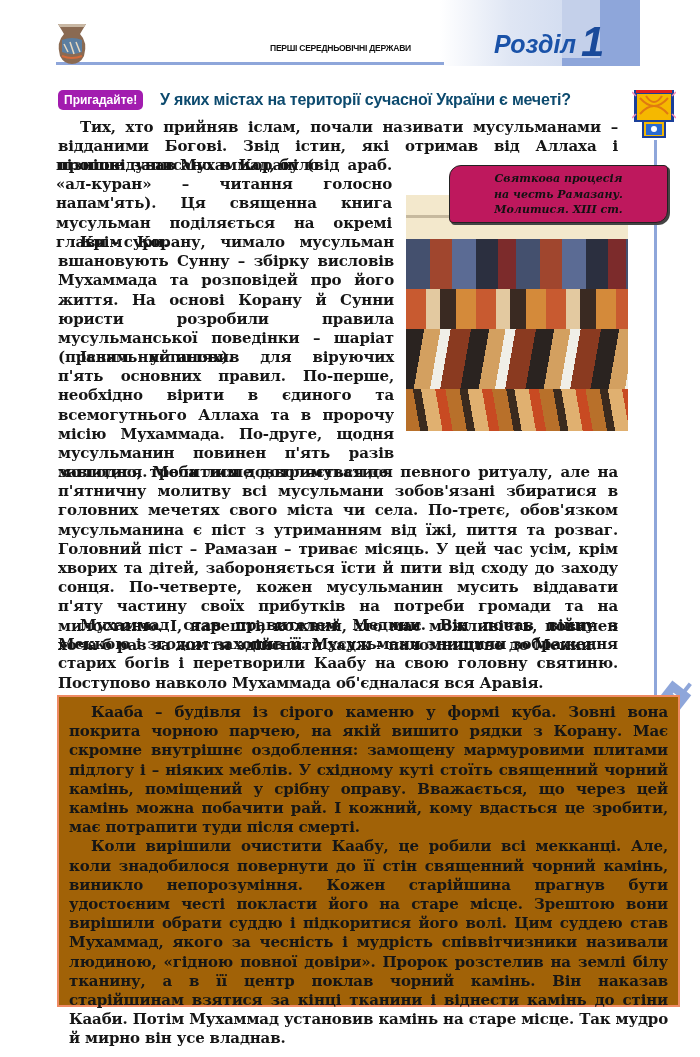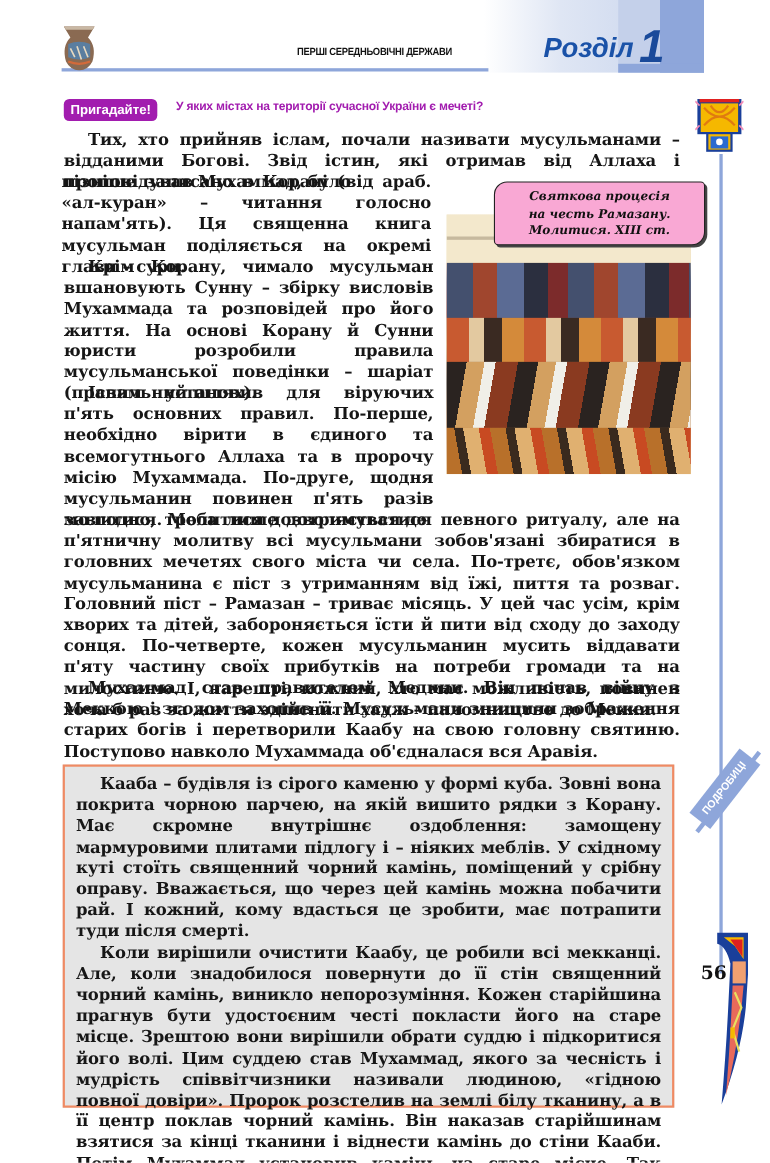--- a/index.html
+++ b/index.html
@@ -19,47 +19,47 @@
   .hdr-razdil { position: absolute; left: 494px; top: 30px; font-family: "Liberation Sans", sans-serif;
     font-size: 25px; font-style: italic; font-weight: bold; color: #1a52a8; }
   .hdr-num { position: absolute; left: 581px; top: 18px; font-family: "Liberation Sans", sans-serif;
     font-size: 42px; font-style: italic; font-weight: bold; color: #1a4a9a; }
 
   
   .recall-badge { position: absolute; left: 58px; top: 90px; height: 20px; padding: 0 6px;
     background: #a21caf; color: #fff; border-radius: 5px; font-family: "Liberation Sans", sans-serif;
     font-weight: bold; font-size: 12px; line-height: 20px; }
   .recall-q { position: absolute; left: 160px; top: 91px; font-family: "Liberation Sans", sans-serif;
-    font-weight: bold; font-size: 11px; color: #a21caf; letter-spacing: -0.2px; }
+    font-weight: bold; font-size: 16px; color: #0c4a6e; letter-spacing: -0.2px; }
 
   
   .capital { position: absolute; left: 632px; top: 88px; width: 44px; height: 52px; }
   .rail { position: absolute; left: 654px; top: 140px; width: 3px; height: 745px; background: #8ea6da; }
   .podrob { position: absolute; left: 622px; top: 705px; width: 74px; height: 24px; background: #8ea6da;
     transform: rotate(-52deg); transform-origin: center; color: #fff; font-family: "Liberation Sans", sans-serif;
     font-weight: bold; font-size: 9.5px; text-align: center; line-height: 24px; }
   .podrob-line { position: absolute; left: 616px; top: 718px; width: 92px; height: 4px; background: #8ea6da; transform: rotate(-52deg); }
   .page-num { position: absolute; left: 637px; top: 875px; font-family: "DejaVu Serif", serif; font-weight: bold; font-size: 17px; }
   .dagger { position: absolute; left: 650px; top: 846px; width: 36px; height: 160px; }
 
   
   .para { position: absolute; font-weight: bold; font-size: 15px; line-height: 19.2px; text-align: justify;
     color: #161616; letter-spacing: -0.15px; }
   .indent { text-indent: 22px; }
 
   
   .photo { position: absolute; left: 406px; top: 195px; width: 222px; height: 236px; overflow: hidden;
     background: linear-gradient(180deg, #f1e6c8 0%, #efdcb3 18%, #5d6a8a 26%, #8b3a2c 38%, #c47b3c 50%, #3b2a1e 65%, #b46a2a 80%, #e7c48e 100%); }
   .photo .band { position: absolute; left: 0; width: 100%; }
-  .caption { position: absolute; left: 449px; top: 165px; width: 192px; height: 58px; background: #f9a8d4;
+  .caption { position: absolute; left: 449px; top: 165px; width: 219px; height: 58px; background: #be185d;
     border: 1.5px solid #222; border-radius: 12px 4px 12px 4px; box-shadow: 2px 2px 0 #444;
     font-style: italic; font-weight: bold; font-size: 11px; line-height: 15.5px; text-align: center; padding-top: 5px; color: #111; }
 
   
-  .box { position: absolute; left: 57px; top: 695px; width: 556px; height: 312px; background: #e5e5e5;
+  .box { position: absolute; left: 57px; top: 695px; width: 623px; height: 312px; background: #a16207;
     border: 2px solid #ef8a63; }
   .box .para { position: static; padding: 0 10px; }
   .box .p1 { padding-top: 6px; }
 </style>
 </head>
 <body>
 
 <div class="hdr-band"></div>
 <div class="hdr-tab"></div>
 <div class="hdr-tab-dark"></div>

